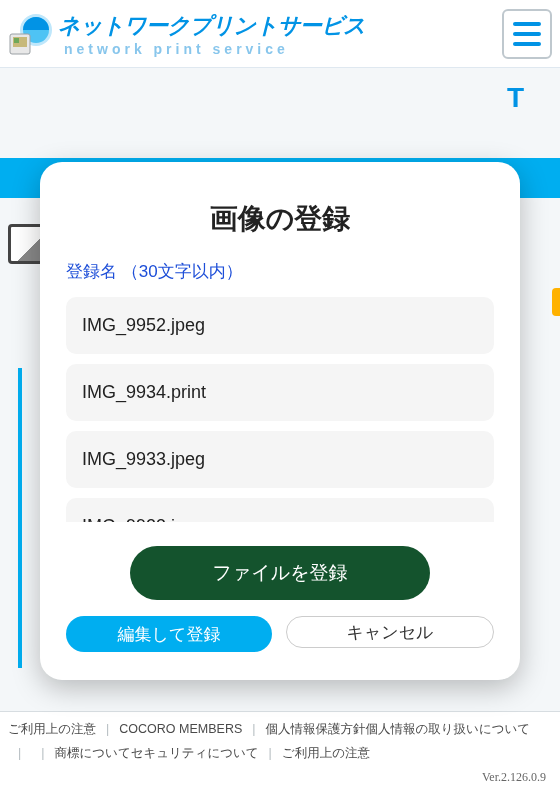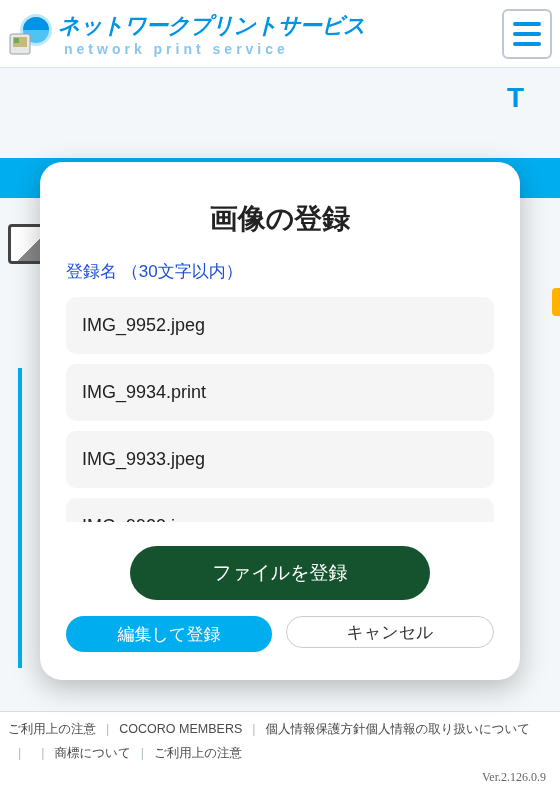--- a/index.html
+++ b/index.html
@@ -109,17 +109,18 @@
       <span class="sep">|</span>
     <span>COCORO MEMBERS</span>
       <span class="sep">|</span>
     <span>個人情報保護方針</span>
       <br>
     <span>個人情報の取り扱いについて</span>
       <span class="sep">|</span>
       <span class="sep">|</span>
     <span>商標について</span>
       <br>
+    <span>セキュリティについて</span>
       <span class="sep">|</span>
     <span>ご利用上の注意</span>
   </div>
   <div class="version">Ver.2.126.0.9</div>
 </div>
 
 </body></html>

